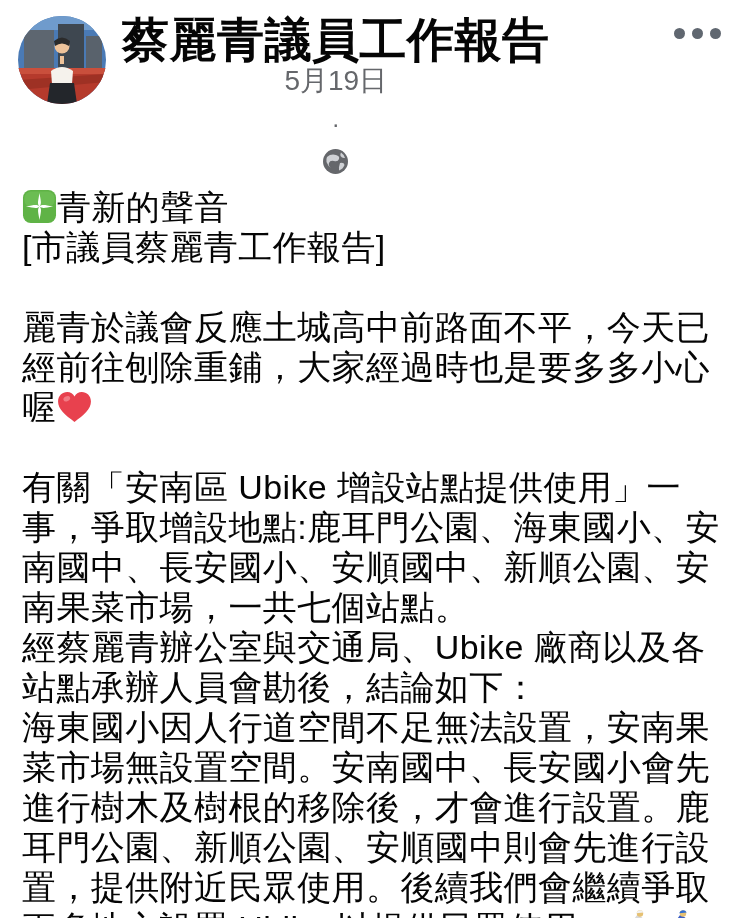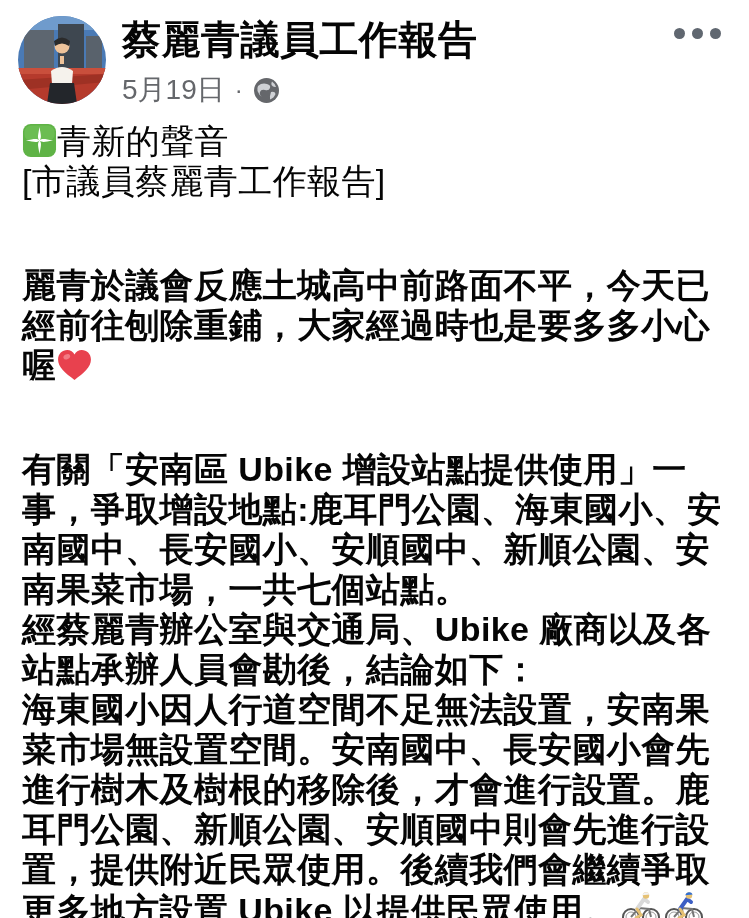--- a/index.html
+++ b/index.html
@@ -30,34 +30,35 @@
     overflow: hidden;
     flex: 0 0 88px;
     cursor: pointer;
   }
   .avatar svg { display: block; width: 100%; height: 100%; }
   .header-text {
     margin-left: 16px;
     padding-top: 2px;
   }
   .page-name {
-    font-size: 39px;
+    font-size: 47px;
     font-weight: 700;
     line-height: 44px;
     color: #050505;
     letter-spacing: 0.5px;
     cursor: pointer;
   }
   .meta-row {
     display: flex;
     align-items: center;
-    margin-top: 9px;
+    margin-top: 0;
     font-size: 28px;
     color: #65676b;
     gap: 10px;
+    flex-direction: column;
   }
   .meta-row .sep { font-size: 24px; }
   .globe-icon svg { display: block; width: 27px; height: 27px; }
 
   .more-button {
     position: absolute;
     top: 20px;
     right: 26px;
     display: flex;
     gap: 7px;
@@ -73,21 +74,21 @@
 
   
   .post-body {
     padding: 12px 22px 8px 22px;
     font-size: 34px;
     line-height: 40px;
     letter-spacing: 0.4px;
     color: #050505;
     word-break: break-word;
   }
-  .post-block + .post-block { margin-top: 64px; font-weight: bold; }
+  .post-block + .post-block { margin-top: 40px; }
 
   .emoji {
     display: inline-block;
     vertical-align: -5px;
     line-height: 1;
   }
   .emoji svg { display: block; }
   .emoji-sparkle svg   { width: 35px; height: 35px; }
   .emoji-heart svg     { width: 37px; height: 34px; }
   .emoji-cyclist svg   { width: 40px; height: 38px; }

